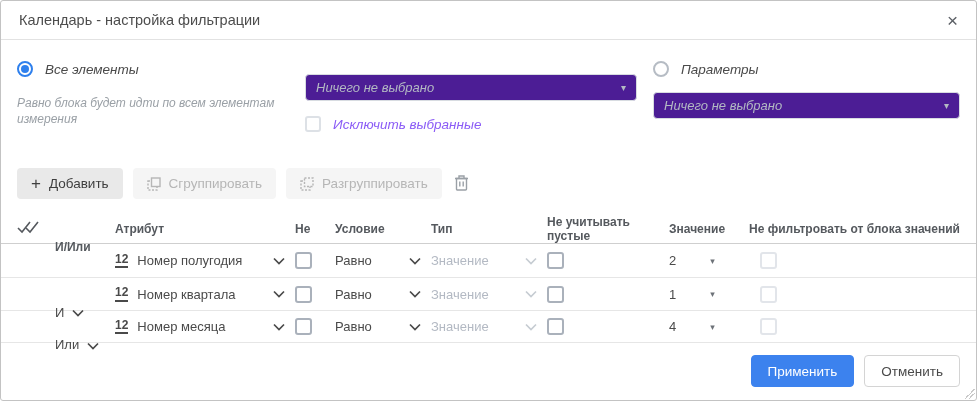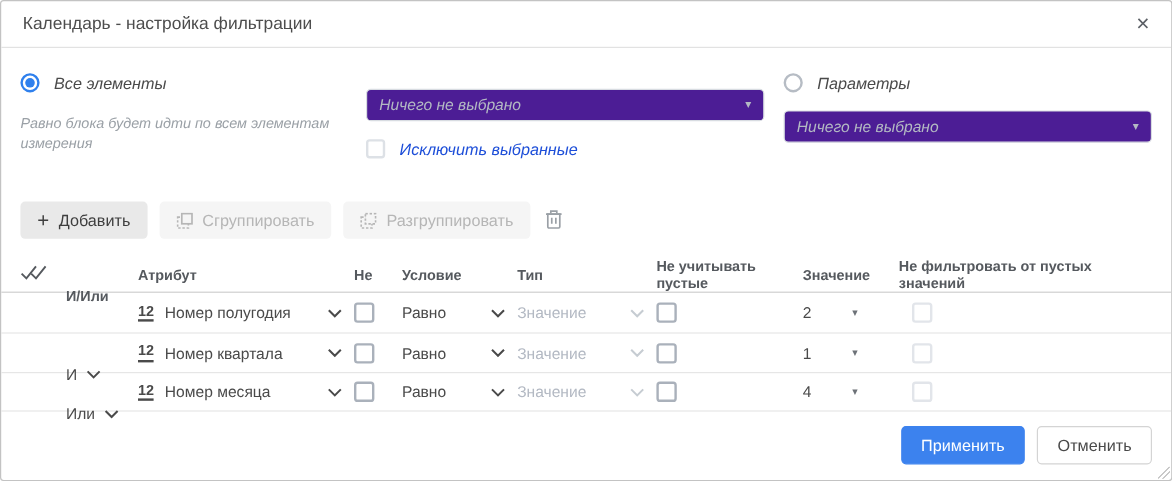--- a/index.html
+++ b/index.html
@@ -64,21 +64,21 @@
     color: #b3b9c3; font-size: 13px;
     cursor: default;
   }
   .select .caret { margin-left: auto; color: #b3b9c3; font-size: 10px; }
   .checkbox-row { display: flex; align-items: center; margin-top: 15px; }
   .checkbox {
     width: 16px; height: 16px; border-radius: 3px;
     border: 2px solid #dde1e6; background: #fff; flex: 0 0 16px;
     cursor: pointer;
   }
-  .checkbox-label { margin-left: 12px; font-size: 13.5px; color: #1d4ed8; }
+  .checkbox-label { margin-left: 12px; font-size: 13.5px; color: #8b5cf6; }
   
   .toolbar {
     display: flex; align-items: center;
     padding: 10px 16px 0 16px; gap: 10px;
   }
   .tb-btn {
     height: 31px; border: none; border-radius: 4px;
     padding: 0 14px; font-size: 13.5px; font-family: inherit;
     display: inline-flex; align-items: center; gap: 8px;
     cursor: pointer;
@@ -235,21 +235,21 @@
           </svg>
         </span>
       </div>
       <div class="c2 th">И/Или</div>
       <div class="c3 th">Атрибут</div>
       <div class="c4 th">Не</div>
       <div class="c5 th">Условие</div>
       <div class="c6 th">Тип</div>
       <div class="c7 th">Не учитывать пустые</div>
       <div class="c8 th" style="padding-left:10px">Значение</div>
-      <div class="c9 th">Не фильтровать от пустых значений</div>
+      <div class="c9 th">Не фильтровать от блока значений</div>
     </div>
 
     <div class="t-row">
       <div class="c1"></div>
       <div class="c2"></div>
       <div class="c3">
         <span class="attr-num">12</span>
         <span class="cell-text">Номер полугодия</span>
         <span class="chev">
             <svg width="12" height="8" viewBox="0 0 12 8" fill="none" stroke="#4a4a4a" stroke-width="1.7">

